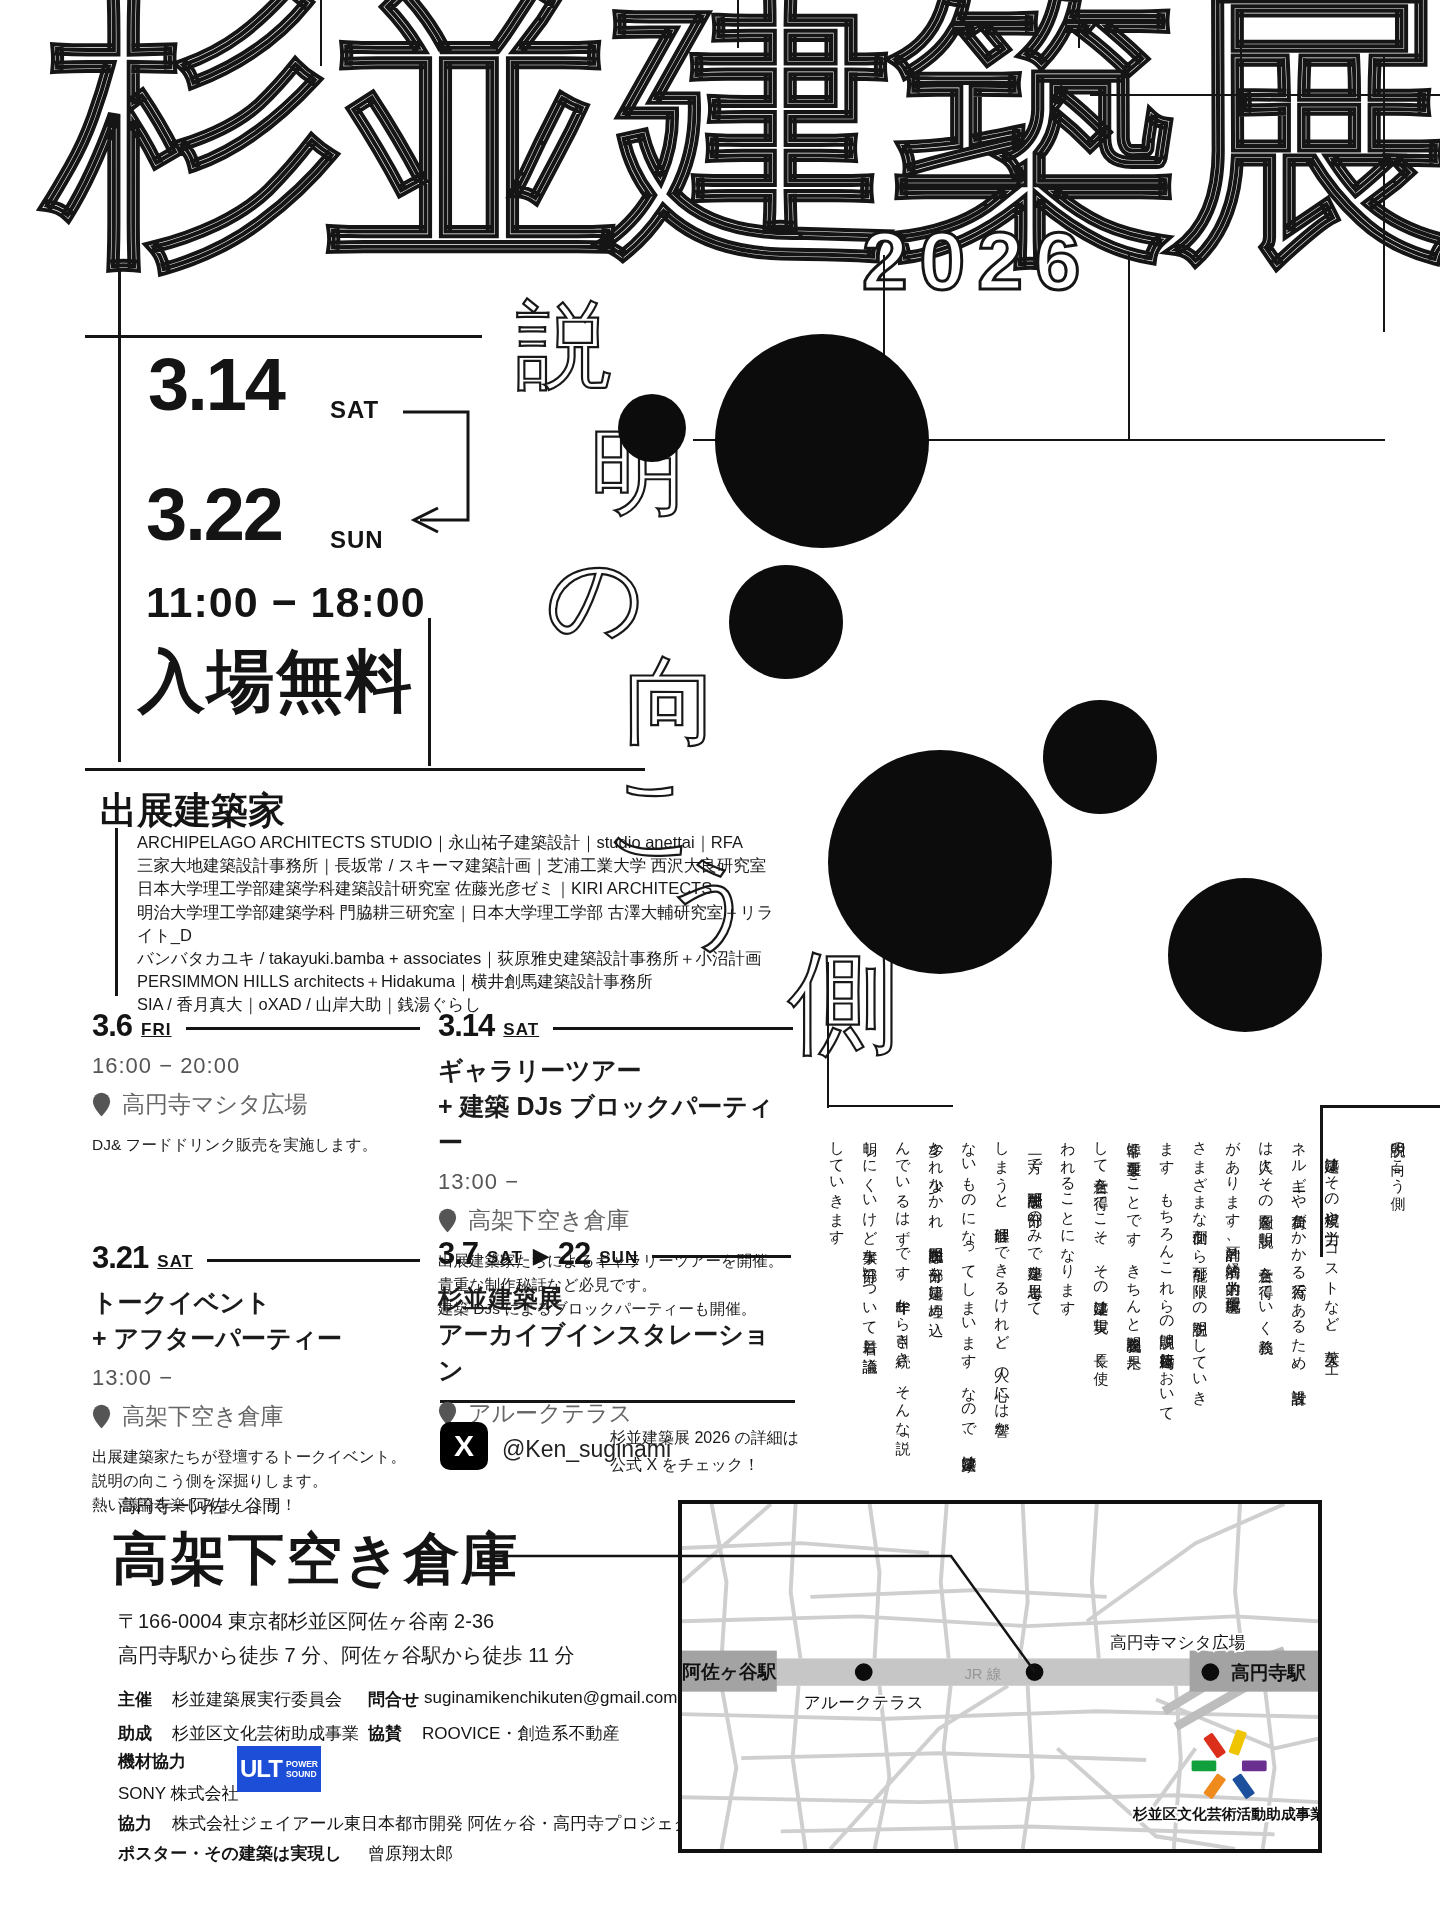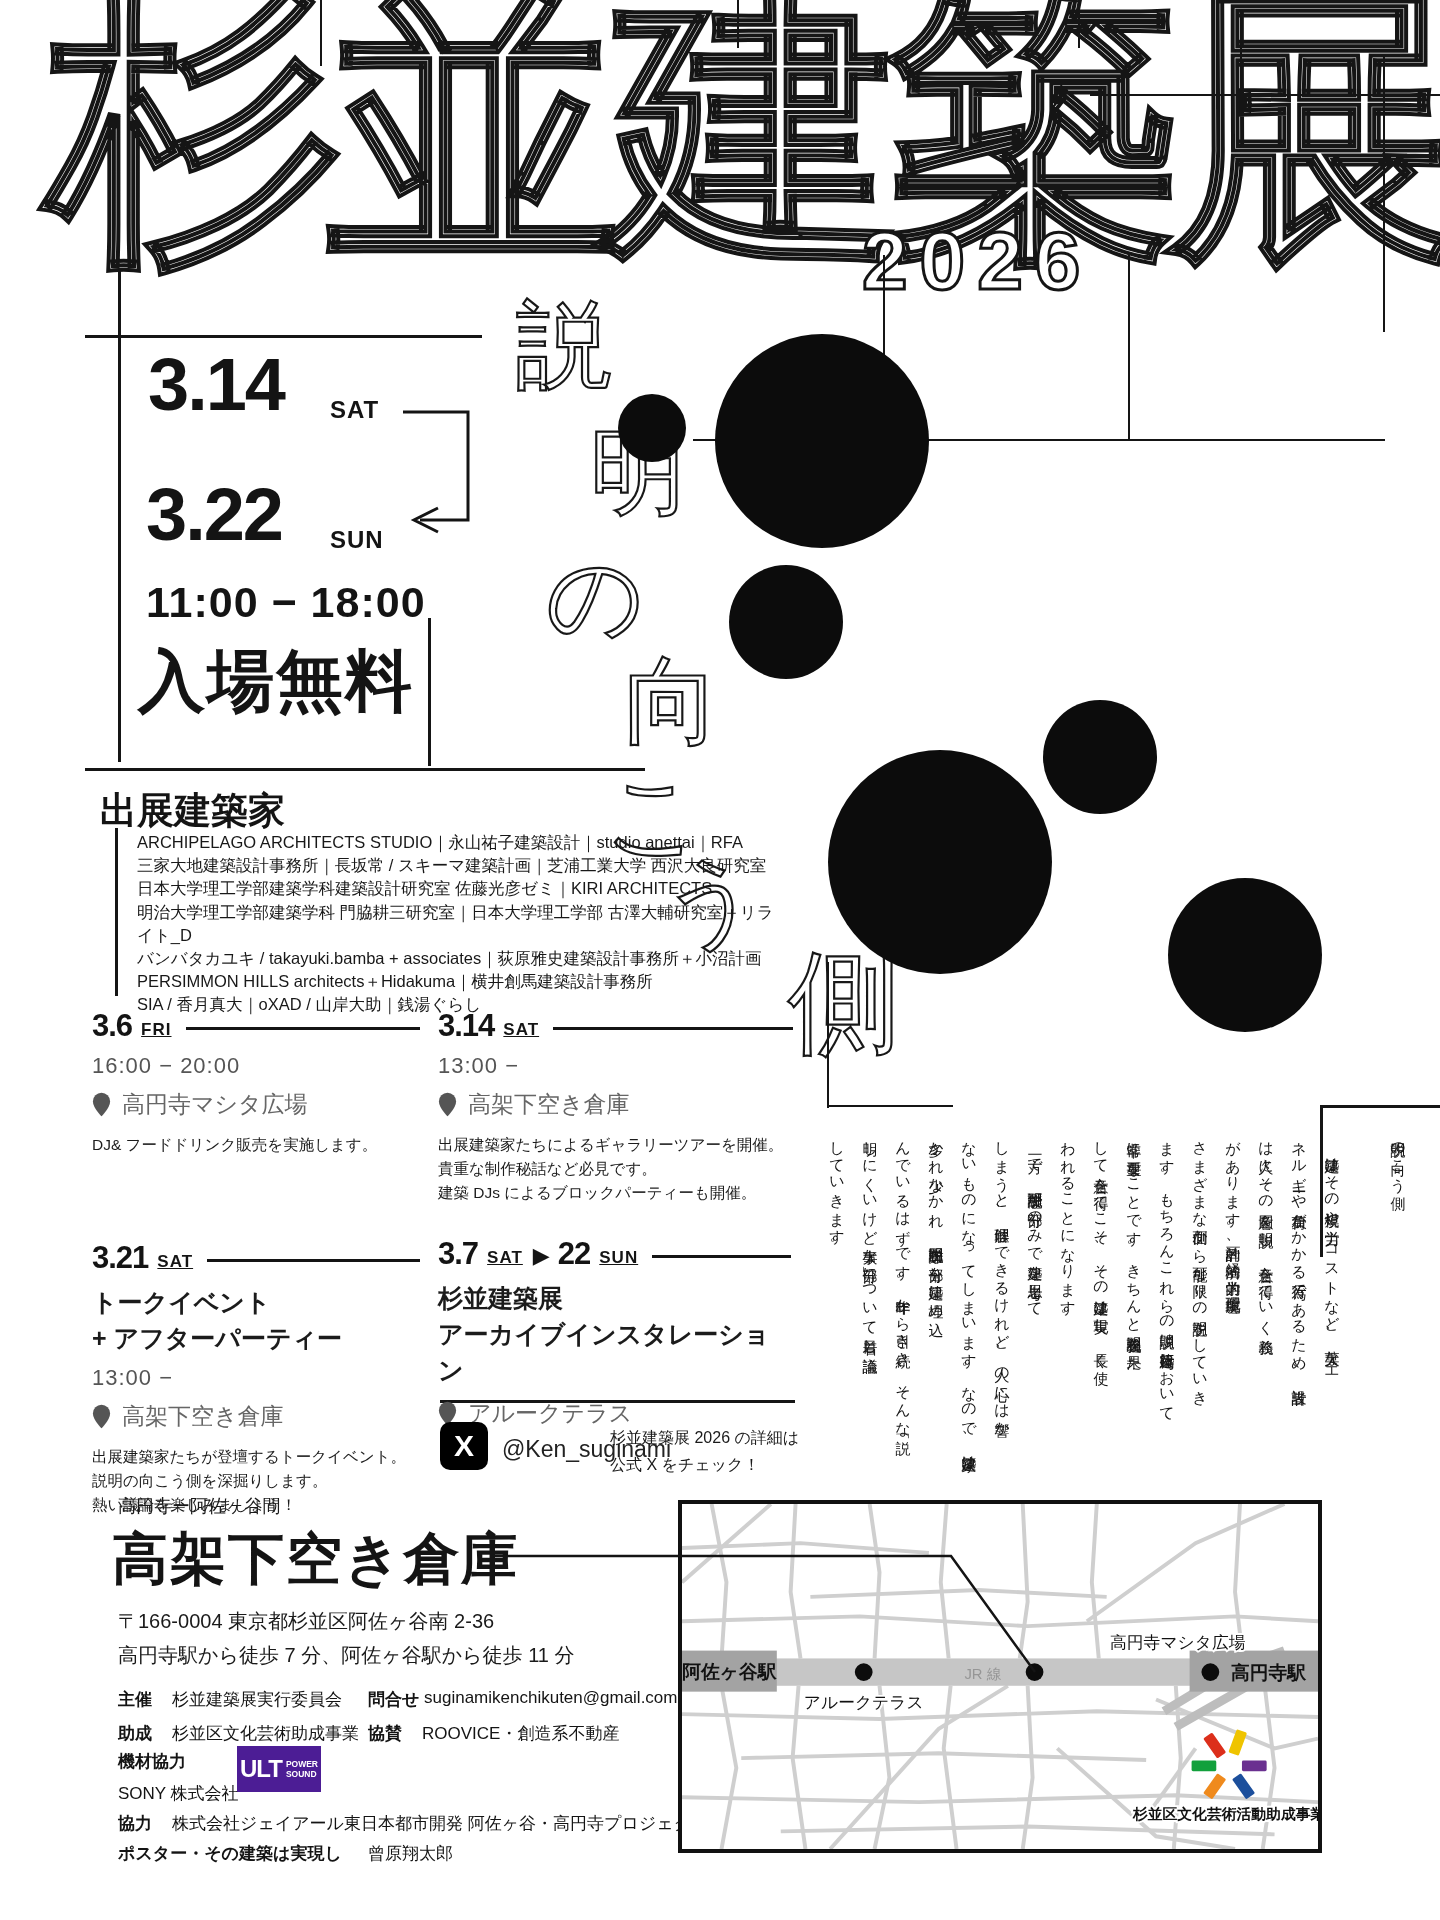--- a/index.html
+++ b/index.html
@@ -80,21 +80,21 @@
   }
   
   .venue-route{position:absolute;left:118px;top:1494px;font-size:18px;color:#1a1a1a;}
   .venue-name{position:absolute;left:112px;top:1522px;font-size:56px;font-weight:800;letter-spacing:2px;}
   .venue-address{position:absolute;left:118px;top:1608px;font-size:20px;color:#1a1a1a;}
   .venue-access{position:absolute;left:118px;top:1642px;font-size:20px;color:#1a1a1a;}
   
   .cr{position:absolute;font-size:17px;color:#141414;}
   .cr b{font-weight:700;}
   .ult{
-    position:absolute;left:237px;top:1746px;width:84px;height:46px;background:#4c1d95;color:#fff;
+    position:absolute;left:237px;top:1746px;width:84px;height:46px;background:#1d4ed8;color:#fff;
     display:flex;align-items:center;justify-content:center;gap:4px;
   }
   .ult .ult-big{font-size:24px;font-weight:800;letter-spacing:-1px;}
   .ult .ult-small{font-size:8.5px;line-height:10px;font-weight:600;}
   
   .map{
     position:absolute;left:678px;top:1500px;width:644px;height:353px;
     border:4px solid #111;box-sizing:border-box;background:#fff;z-index:2;
   }
   .map svg{display:block;width:100%;height:100%;}
@@ -175,20 +175,22 @@
     </div>
     <div class="ev-desc">DJ&amp; フードドリンク販売を実施します。</div>
   </div>
 
   <div class="event" style="left:438px;top:1008px;width:355px">
     <div class="ev-head">
       <span class="ev-date">3.14</span>
       <span class="ev-day">SAT</span>
       <span class="rule"></span>
     </div>
+    <div class="ev-title">ギャラリーツアー
++ 建築 DJs ブロックパーティー</div>
     <div class="ev-time">13:00 −</div>
     <div class="ev-venue">
       <svg class="pin" viewBox="0 0 24 32">
           <path d="M12 1a11 11 0 0 0-11 11c0 8 11 19 11 19s11-11 11-19A11 11 0 0 0 12 1z" fill="#555"></path>
         </svg>
       <span>高架下空き倉庫</span>
     </div>
     <div class="ev-desc">出展建築家たちによるギャラリーツアーを開催。
 貴重な制作秘話など必見です。
 建築 DJs によるブロックパーティーも開催。</div>

